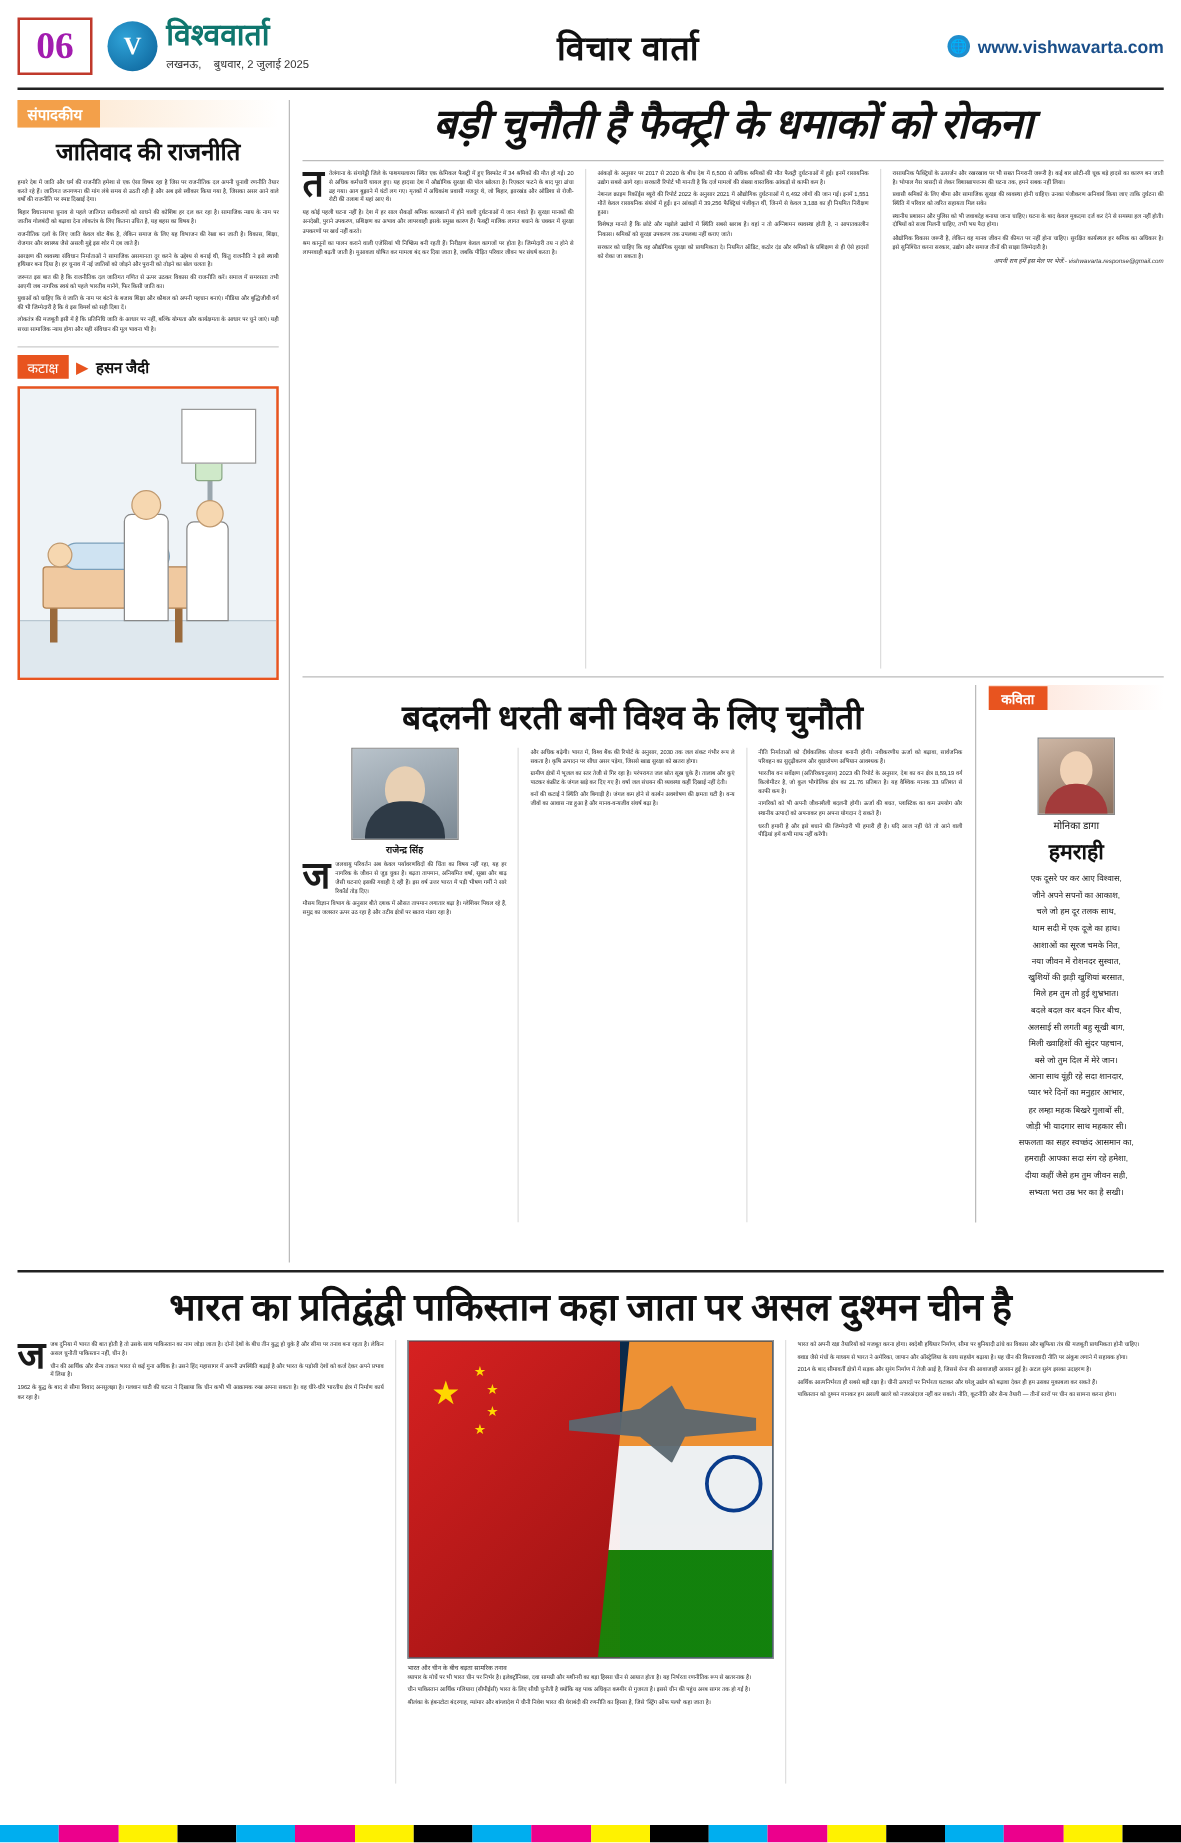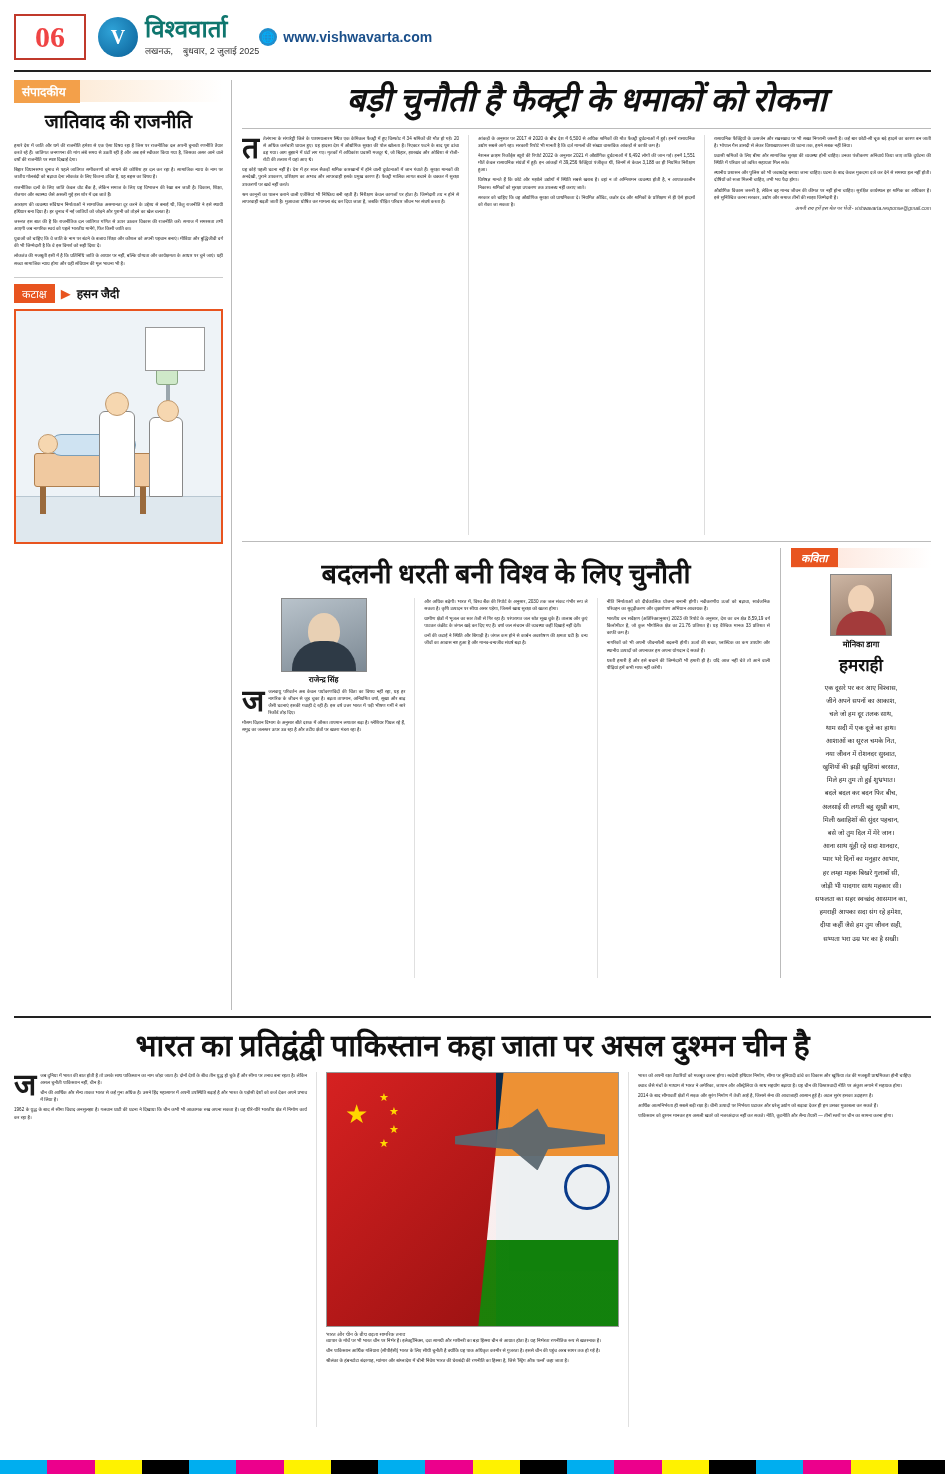--- a/index.html
+++ b/index.html
@@ -22,24 +22,24 @@
 
   
   .masthead {
     display: flex; align-items: center;
     border-bottom: 2px solid #222;
     padding-bottom: 6px;
     height: 62px;
   }
   .page-num-box {
     border: 2px solid #c0392b;
-    color: #ef4444;
+    color: #a21caf;
     font-size: 30px;
     font-weight: bold;
-    width: 72px; height: 46px;
+    width: 60px; height: 46px;
     display: flex; align-items: center; justify-content: center;
     font-family: "Liberation Serif", serif;
     margin-right: 12px;
   }
   .logo-wrap { display: flex; align-items: center; gap: 7px; }
   .logo-mark {
     width: 40px; height: 40px; border-radius: 50%;
     background: radial-gradient(circle at 35% 35%, #2fa3d8, #0a5f96);
     position: relative;
     display: flex; align-items: center; justify-content: center;
@@ -93,21 +93,21 @@
     display: inline-block;
     background: #f3a04a;
     color: #fff;
     font-size: 12px; font-weight: bold;
     padding: 3px 14px 3px 8px;
     font-family: "Liberation Serif", serif;
   }
   .edit-label-bar {
     background: linear-gradient(90deg,#fce3c8 0%, #fff 100%);
     height: 22px; margin-bottom: 6px;
-    display: flex; align-items: center;
+    display: flex; 
   }
   .edit-head {
     text-align: center;
     font-family: "Liberation Serif", serif;
     font-size: 19px; font-weight: bold;
     margin: 4px 0 8px 0;
   }
   .tiny-text {
     font-size: 4.6px;
     line-height: 1.55;
@@ -215,29 +215,29 @@
   .art2-cols .c { flex: 1; }
   .art2-cols .c + .c { border-left: 1px solid #e0e0e0; padding-left: 9px; }
 
   
   .kavita { width: 150px; padding-left: 10px; }
   .kavita-tag {
     background: #e8541f; color: #fff; font-size: 11px; font-weight: bold;
     padding: 2px 10px; display: inline-block;
     font-family: "Liberation Serif", serif;
   }
-  .kavita-tagbar { background: linear-gradient(90deg,#fde0d3,#fff); height: 20px; display:flex; align-items:flex-start; margin-bottom:6px;font-style:italic;}
+  .kavita-tagbar { background: linear-gradient(90deg,#fde0d3,#fff); height: 20px; display:flex; align-items:flex-end; margin-bottom:22px;}
   .kavita-photo {
     width: 62px; height: 62px; margin: 4px auto 2px auto;
     background: linear-gradient(160deg,#cdb6a4,#8a6f5d);
     border: 1px solid #888; position: relative; overflow: hidden;
   }
   .kavita-photo .face { position:absolute; left:50%; top:10px; transform:translateX(-50%); width:26px;height:30px;border-radius:50%;background:#f0d2b6;}
   .kavita-photo .body { position:absolute; left:50%; bottom:0; transform:translateX(-50%); width:50px;height:24px;border-radius:24px 24px 0 0; background:#a33b3b;}
-  .kavita-author { text-align: center; font-size: 8px; font-weight: bold; font-family:"Liberation Serif", serif;}
+  .kavita-author { text-align: center; font-size: 8px; font-weight: normal; font-family:"Liberation Serif", serif;}
   .kavita-title { text-align:center; font-family:"Liberation Serif", serif; font-size: 17px; font-weight: bold; margin: 4px 0 6px 0;}
   .kavita-lines { font-size: 6.6px; line-height: 1.85; text-align: center; color: #1a1a1a; }
   .kavita-lines div { margin-bottom: 1px; }
 
   
   .bottom {
     border-top: 2px solid #222;
     margin-top: 6px; padding-top: 6px;
   }
   .bottom-head {
@@ -306,20 +306,21 @@
     <div class="logo-wrap">
       <div class="logo-mark">V</div>
       <div>
         <div class="logo-text-main">विश्ववार्ता</div>
         <div class="logo-text-sub">
           <span>लखनऊ,</span>
           <span>बुधवार, 2 जुलाई 2025</span>
         </div>
       </div>
     </div>
+    <div class="vichar-title">विचार वार्ता</div>
     <div class="website">
       <span class="globe-icon">🌐</span>
       <span>www.vishwavarta.com</span>
     </div>
   </div>
 
   <div class="content">
 
     <div class="col-left">
       <div class="edit-label-bar">

